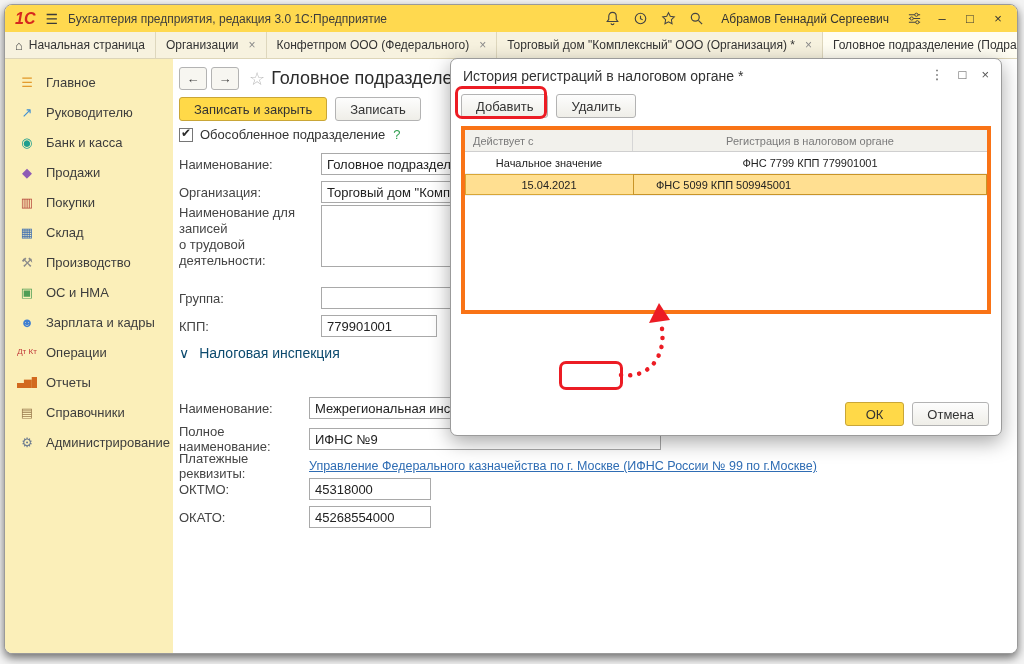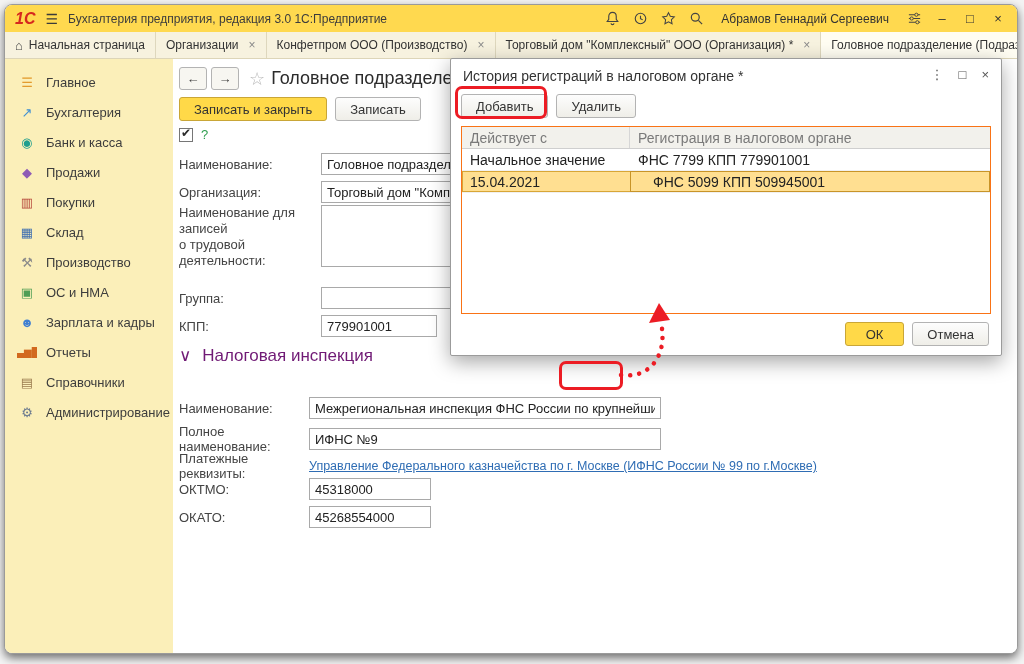--- a/index.html
+++ b/index.html
@@ -38,30 +38,30 @@
   textarea.inp { height:62px; resize:none; padding-top:3px; }
   .btn { height:24px; padding:0 14px; border:1px solid #b3b3b3; border-radius:3px;
          background:linear-gradient(#fdfdfd,#efeee8); font-size:13px; color:#333; font-family:inherit; cursor:pointer; }
   .btn.primary { background:#ffd948; border-color:#c9a637; font-weight:normal; }
   .navbtn { width:28px; height:23px; border:1px solid #b3b3b3; border-radius:3px; background:#f7f6f1; color:#444; font-size:13px; cursor:pointer; }
   .fav { color:#b9b9b9; font-size:18px; margin:0 6px 0 10px; }
   .formtitle { font-size:18px; color:#2b2b2b; white-space:nowrap; }
   .cb { width:14px; height:14px; border:1px solid #767676; background:#fff; position:relative; flex:none; cursor:pointer; }
   .cb::after { content:"✔"; position:absolute; left:1px; top:-3px; font-size:12px; color:#2b2b2b; }
   .help { color:#2f9e4f; margin-left:8px; cursor:pointer; }
-  .section { color:#701a75; font-size:17px; cursor:pointer; }
+  .section { color:#0c4a6e; font-size:14px; cursor:pointer; }
   a.lnk { color:#2f6db4; text-decoration:underline; font-size:13px; cursor:pointer; white-space:nowrap; }
   
-  .dialog { position:absolute; left:445px; top:53px; width:552px; height:298px; background:#fff;
-            border:1px solid #9b9b9b; border-radius:2px; box-shadow:0 6px 20px rgba(0,0,0,.35); z-index:10; }
+  .dialog { position:absolute; left:445px; top:53px; width:552px; height:378px; background:#fff;
+            border:1px solid #9b9b9b; border-radius:7px; box-shadow:0 6px 20px rgba(0,0,0,.35); z-index:10; }
   .dlg-title { padding:9px 12px 4px; font-size:14px; color:#333; }
   .dlg-icons { position:absolute; right:12px; top:8px; display:flex; gap:15px; font-size:13px; color:#555; }
   .dlg-icons span { cursor:pointer; }
   .dlg-toolbar { padding:6px 10px 4px; display:flex; gap:8px; position:relative; }
-  .dlg-table { margin:4px 10px 0; border:1px solid #f97316; height:188px; font-size:14px; overflow:hidden; }
+  .dlg-table { margin:4px 10px 0; border:4px solid #f97316; height:188px; font-size:11px; overflow:hidden;text-align:center; }
   .trow { display:flex; height:22px; align-items:center; }
   .thead { background:#f2f1ec; color:#7a7a7a; border-bottom:1px solid #cfcfcf; }
   .c1 { width:168px; padding:0 8px; flex:none; overflow:hidden; white-space:nowrap; }
   .thead .c1 { border-right:1px solid #d6d6d6; height:100%; display:flex; align-items:center; }
   .c2 { flex:1; padding:0 8px; overflow:hidden; white-space:nowrap; }
   .tbody-row { color:#222; border-bottom:1px solid #f0f0f0; cursor:pointer; }
   .tbody-row.selected { background:#ffdf91; box-shadow:inset 0 0 0 1px #d8a636; }
   .tbody-row.selected .c2 { box-shadow:inset 0 0 0 1px #c89428; height:100%; display:flex; align-items:center;padding-left:23px; }
   .dlg-footer { position:absolute; right:12px; bottom:9px; display:flex; gap:8px; }
   
@@ -118,21 +118,21 @@
   <div class="tabbar">
     <div class="tab">
       <span class="home">⌂</span>
       <span>Начальная страница</span>
     </div>
     <div class="tab">
       <span>Организации</span>
       <span class="x">×</span>
     </div>
     <div class="tab">
-      <span>Конфетпром ООО (Производство)</span>
+      <span>Конфетпром ООО (Федерального)</span>
       <span class="x">×</span>
     </div>
     <div class="tab">
       <span>Торговый дом "Комплексный" ООО (Организация) *</span>
       <span class="x">×</span>
     </div>
     <div class="tab active">
       <span>Головное подразделение (Подразделение)</span>
 
     </div>
@@ -140,21 +140,21 @@
 
   <div class="content">
 
     <div class="sidebar">
       <div class="sb-item">
           <span class="sb-ico" style="color:#e39b2d">☰</span>
           <span>Главное</span>
         </div>
       <div class="sb-item">
           <span class="sb-ico" style="color:#3f8fd2">↗</span>
-          <span>Бухгалтерия</span>
+          <span>Руководителю</span>
         </div>
       <div class="sb-item">
           <span class="sb-ico" style="color:#1f9e8e">◉</span>
           <span>Банк и касса</span>
         </div>
       <div class="sb-item">
           <span class="sb-ico" style="color:#8e5bb5">◆</span>
           <span>Продажи</span>
         </div>
       <div class="sb-item">
@@ -169,20 +169,24 @@
           <span class="sb-ico" style="color:#8a8a8a">⚒</span>
           <span>Производство</span>
         </div>
       <div class="sb-item">
           <span class="sb-ico" style="color:#4f9e55">▣</span>
           <span>ОС и НМА</span>
         </div>
       <div class="sb-item">
           <span class="sb-ico" style="color:#3f7fd2">☻</span>
           <span>Зарплата и кадры</span>
+        </div>
+      <div class="sb-item">
+          <span class="sb-ico tiny" style="color:#c23b3b">Дт Кт</span>
+          <span>Операции</span>
         </div>
       <div class="sb-item">
           <span class="sb-ico" style="color:#d2691e;font-size:10px">▄▆█</span>
           <span>Отчеты</span>
         </div>
       <div class="sb-item">
           <span class="sb-ico" style="color:#9a7b4f">▤</span>
           <span>Справочники</span>
         </div>
       <div class="sb-item">
@@ -200,20 +204,21 @@
         <span class="formtitle">Головное подразделение (Подразделение)</span>
       </div>
 
       <div class="row" style="top:38px">
         <button class="btn primary">Записать и закрыть</button>
         <button class="btn" style="margin-left:8px">Записать</button>
       </div>
 
       <div class="row" style="top:68px">
         <span class="cb"></span>
+        <span style="margin-left:7px;color:#333">Обособленное подразделение</span>
         <span class="help">?</span>
       </div>
 
       <div class="row" style="top:94px">
         <span class="lbl-u">Наименование:</span>
         <input class="inp" style="width: 310px;" value="Головное подразделение">
       </div>
 
       <div class="row" style="top:122px">
         <span class="lbl-u">Организация:</span>

